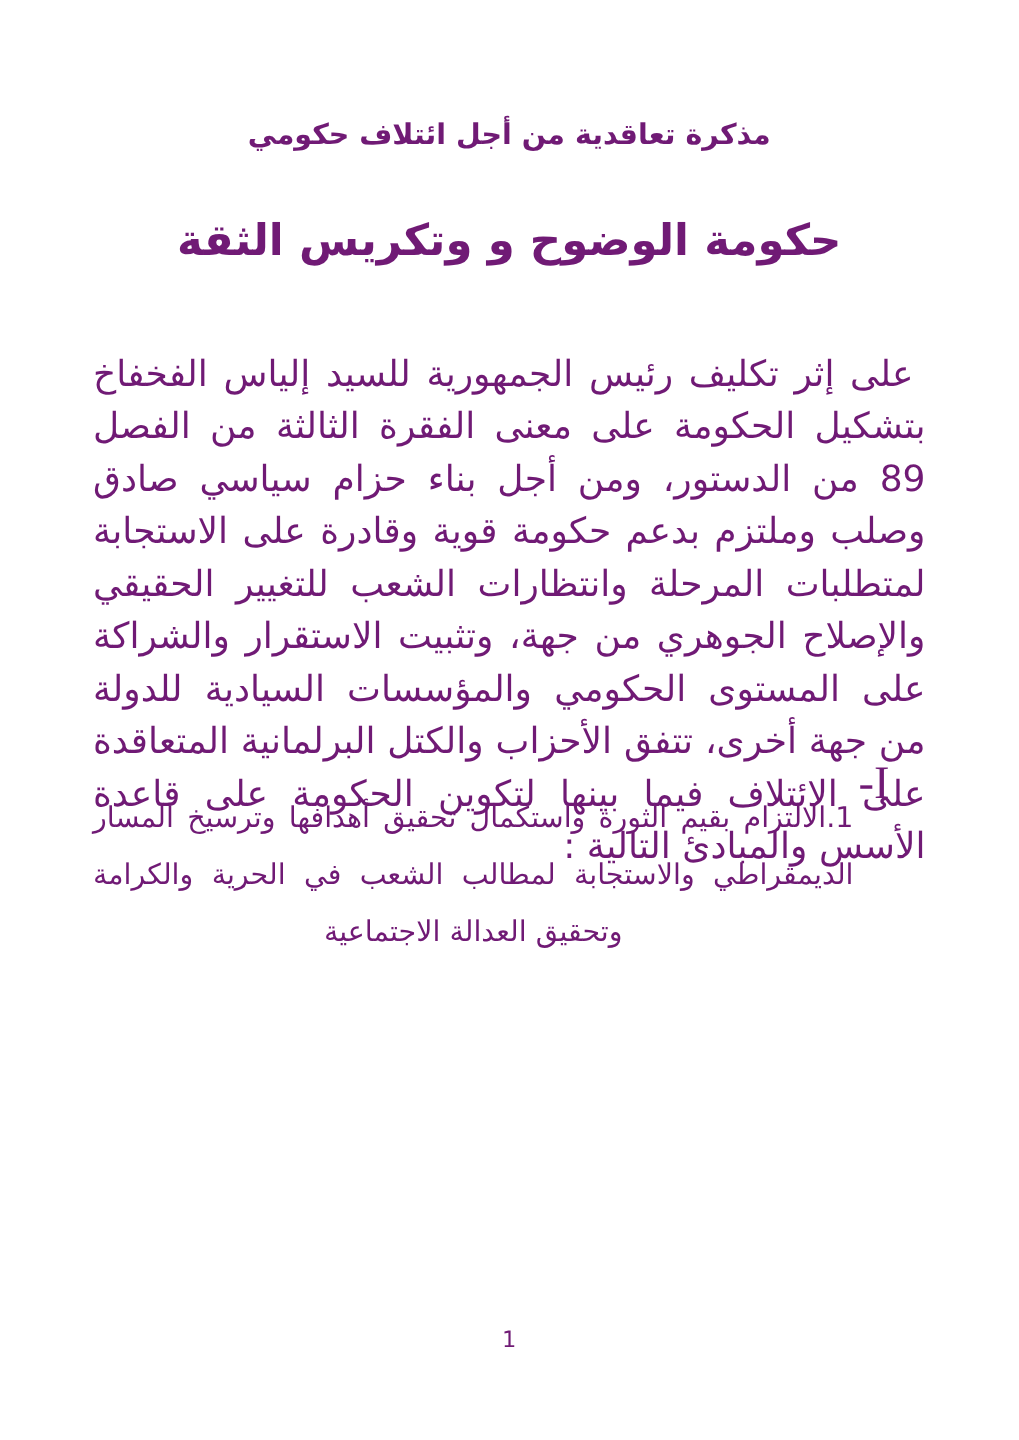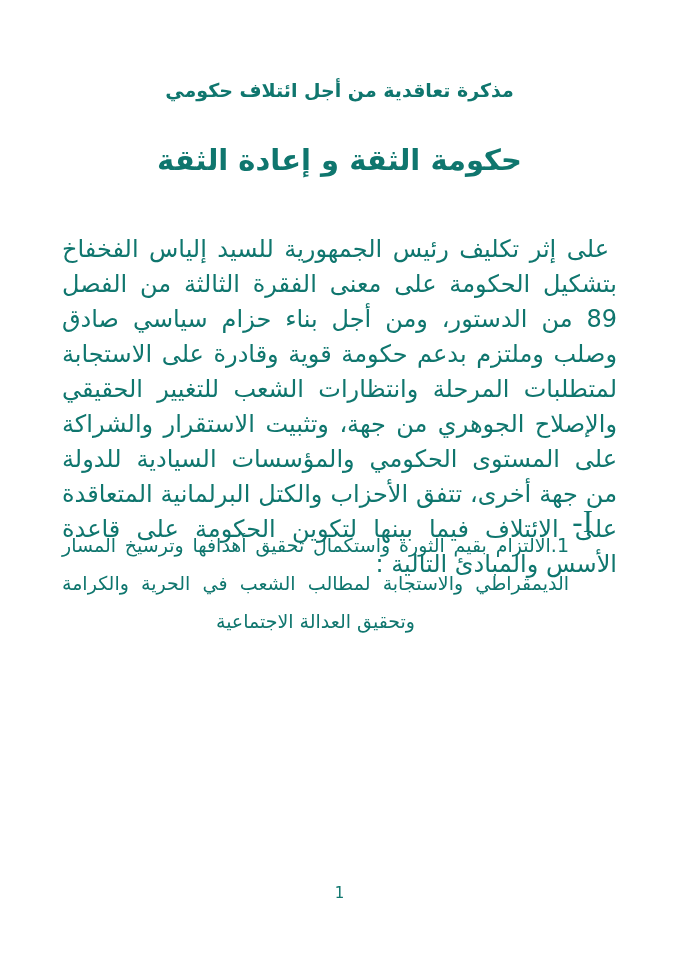--- a/index.html
+++ b/index.html
@@ -3,21 +3,21 @@
 <meta charset="utf-8">
 <style>
   * { box-sizing: border-box; }
   html, body { margin: 0; padding: 0; background: #ffffff; }
   .page {
     position: relative;
     width: 679px;
     height: 960px;
     margin: 0 auto;
     background: #ffffff;
-    color: #0f766e;
+    color: #701a75;
     direction: rtl;
     overflow: hidden;
     font-family: "DejaVu Sans", sans-serif;
   }
   .subtitle {
     position: absolute;
     top: 76px; left: 62px; right: 62px;
     text-align: center;
     font-weight: bold;
     font-size: 19px;
@@ -78,21 +78,21 @@
     direction: ltr;
   }
 </style>
 </head>
 <body>
 
 <div class="page">
 
   <div class="subtitle">مذكرة تعاقدية من أجل ائتلاف حكومي</div>
 
-  <h1 class="title">حكومة الثقة و إعادة الثقة</h1>
+  <h1 class="title">حكومة الوضوح و وتكريس الثقة</h1>
 
   <p class="intro">على إثر تكليف رئيس الجمهورية للسيد إلياس الفخفاخ بتشكيل الحكومة على معنى الفقرة الثالثة من الفصل 89 من الدستور، ومن أجل بناء حزام سياسي صادق وصلب وملتزم بدعم حكومة قوية وقادرة على الاستجابة لمتطلبات المرحلة وانتظارات الشعب للتغيير الحقيقي والإصلاح الجوهري من جهة، وتثبيت الاستقرار والشراكة على المستوى الحكومي والمؤسسات السيادية للدولة من جهة أخرى، تتفق الأحزاب والكتل البرلمانية المتعاقدة على الائتلاف فيما بينها لتكوين الحكومة على قاعدة الأسس والمبادئ التالية :</p>
 
   <div class="section-heading">
     <span class="numeral">I-</span>
   </div>
 
   <div class="principles-list">
     <p class="list-item"><span class="num">1.</span><span>الالتزام بقيم الثورة واستكمال تحقيق أهدافها وترسيخ المسار الديمقراطي والاستجابة لمطالب الشعب في الحرية والكرامة وتحقيق العدالة الاجتماعية</span></p>
   </div>

